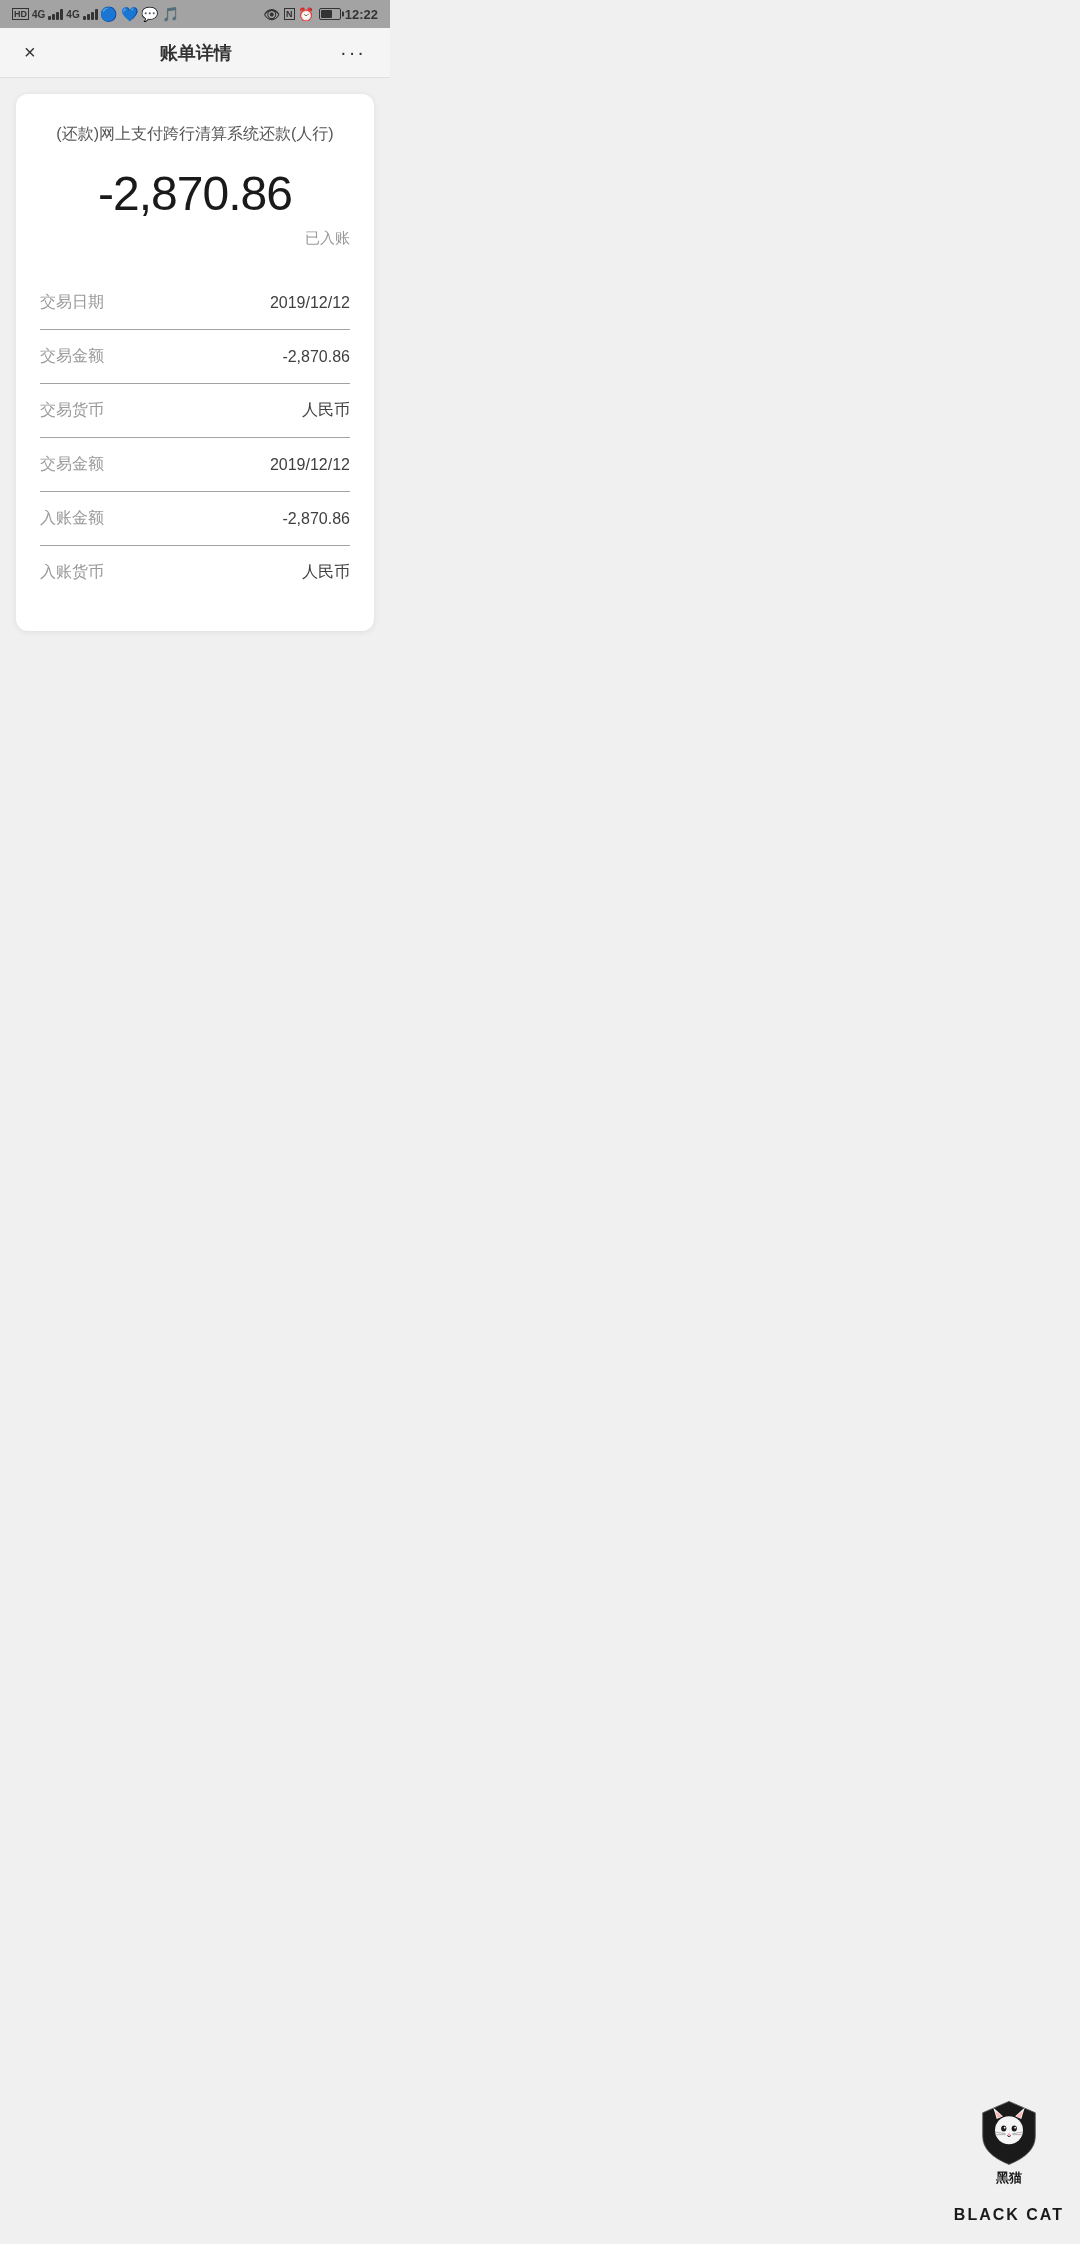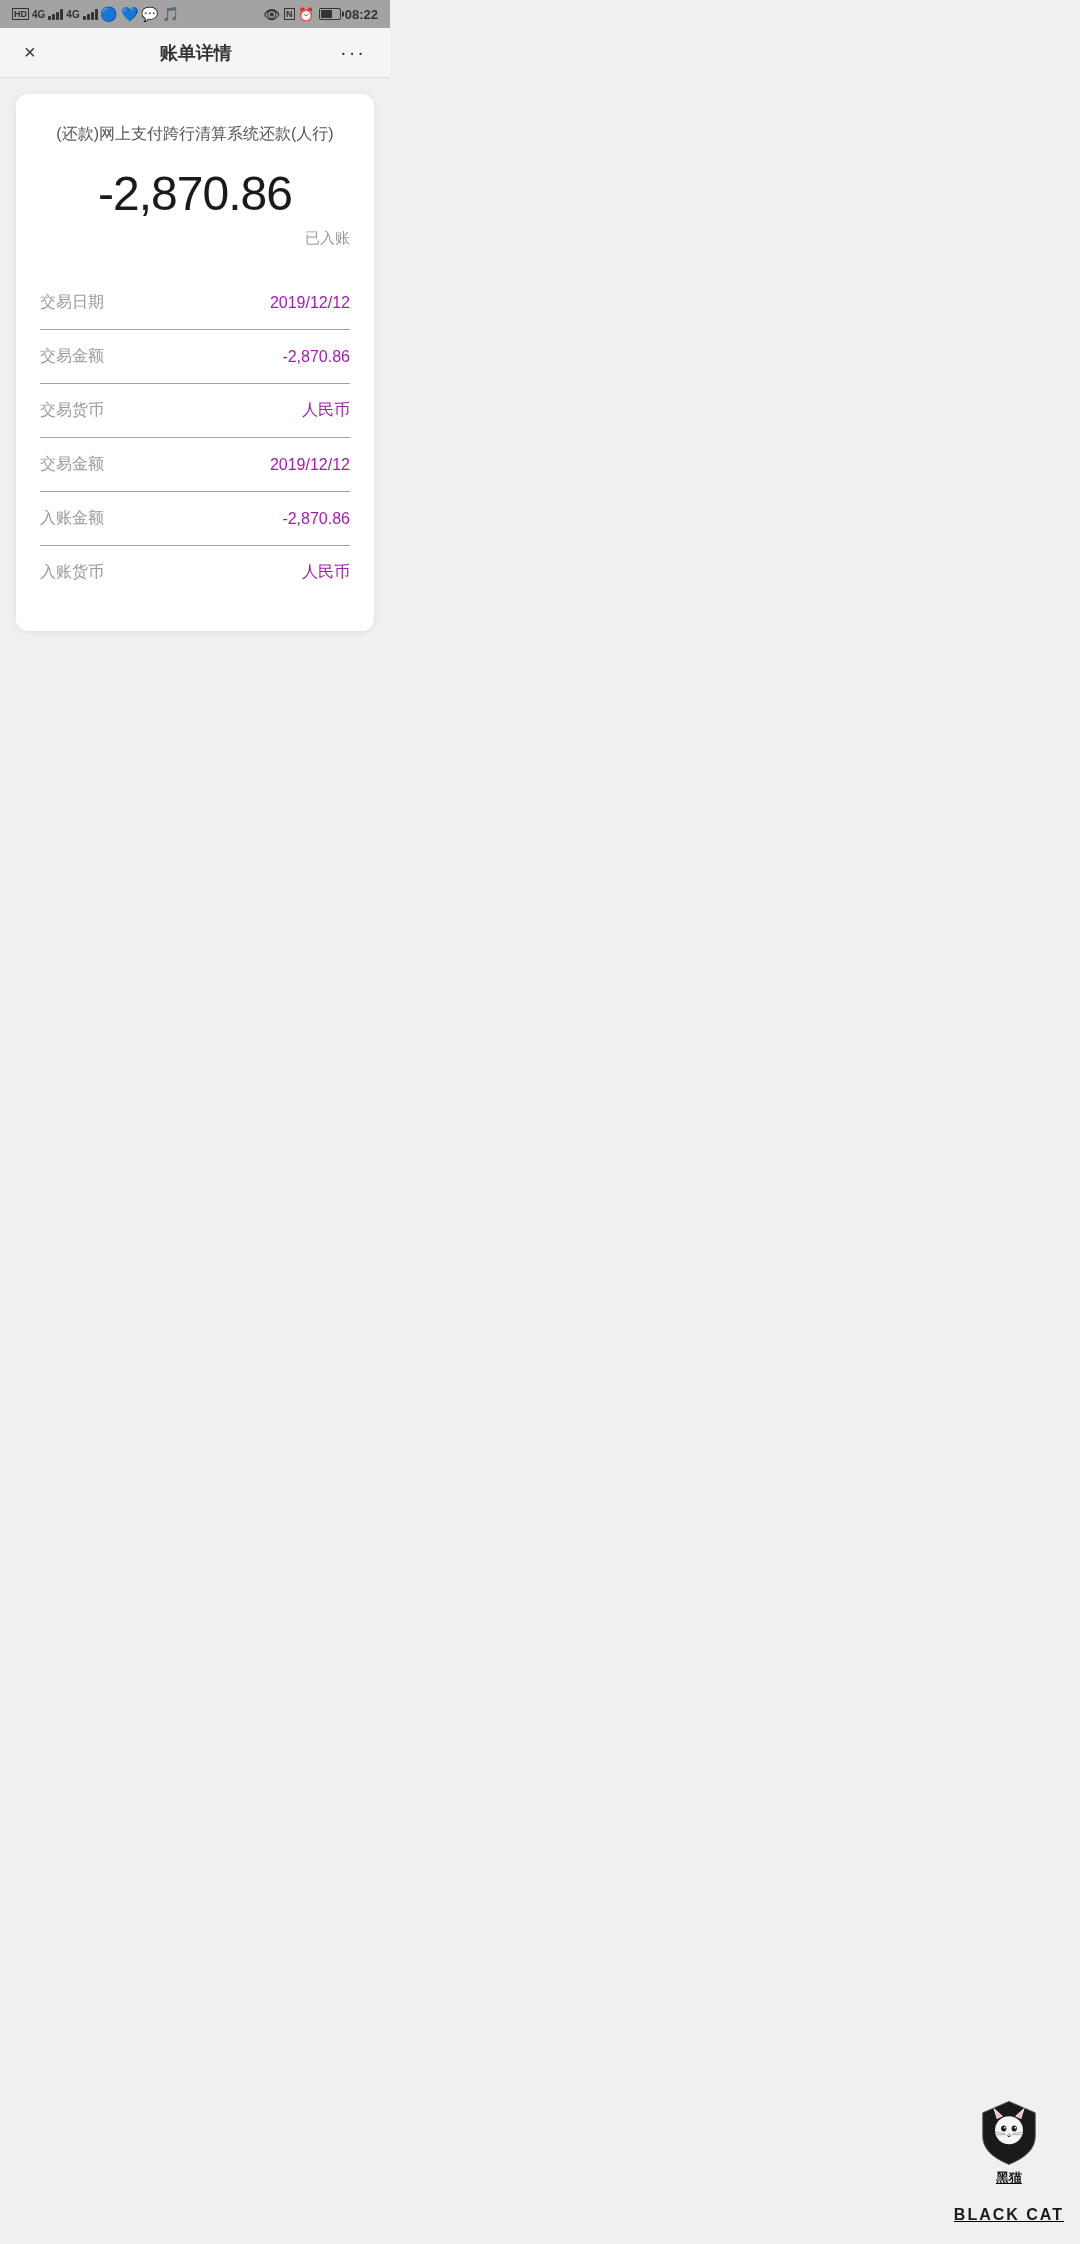--- a/index.html
+++ b/index.html
@@ -157,38 +157,37 @@
     }
     .detail-row:last-child {
       border-bottom: none;
     }
     .detail-label {
       font-size: 16px;
       color: #999;
     }
     .detail-value {
       font-size: 16px;
-      color: #a21caf;
+      color: #404040;
     }
 
     
     .gray-area {
       height: 400px;
       background-color: #f0f0f0;
     }
 
     
     .blackcat-watermark {
       position: fixed;
       bottom: 20px;
       right: 16px;
       display: flex;
       flex-direction: column;
       align-items: center;
-      text-decoration: underline;
     }
     .blackcat-logo {
       width: 70px;
       height: 70px;
     }
     .blackcat-text {
       font-size: 16px;
       font-weight: 700;
       color: #1a1a1a;
       letter-spacing: 2px;
@@ -220,21 +219,21 @@
     <span style="font-size:14px;">💬</span>
     <span style="font-size:14px;">🎵</span>
   </div>
   <div class="status-right">
     <span style="font-size:13px;">👁</span>
     <span style="font-size:12px;border:1px solid #333;padding:0 1px;font-size:9px;">N</span>
     <span style="font-size:13px;">⏰</span>
     <div class="battery-icon">
       <div class="battery-fill"></div>
     </div>
-    <span style="font-size:13px;font-weight:600;">08:22</span>
+    <span style="font-size:13px;font-weight:600;">12:22</span>
   </div>
 </div>
 
 <div class="nav-bar">
   <span class="nav-close">×</span>
   <span class="nav-title">账单详情</span>
   <span class="nav-more">···</span>
 </div>
 
 <div class="main-content">

